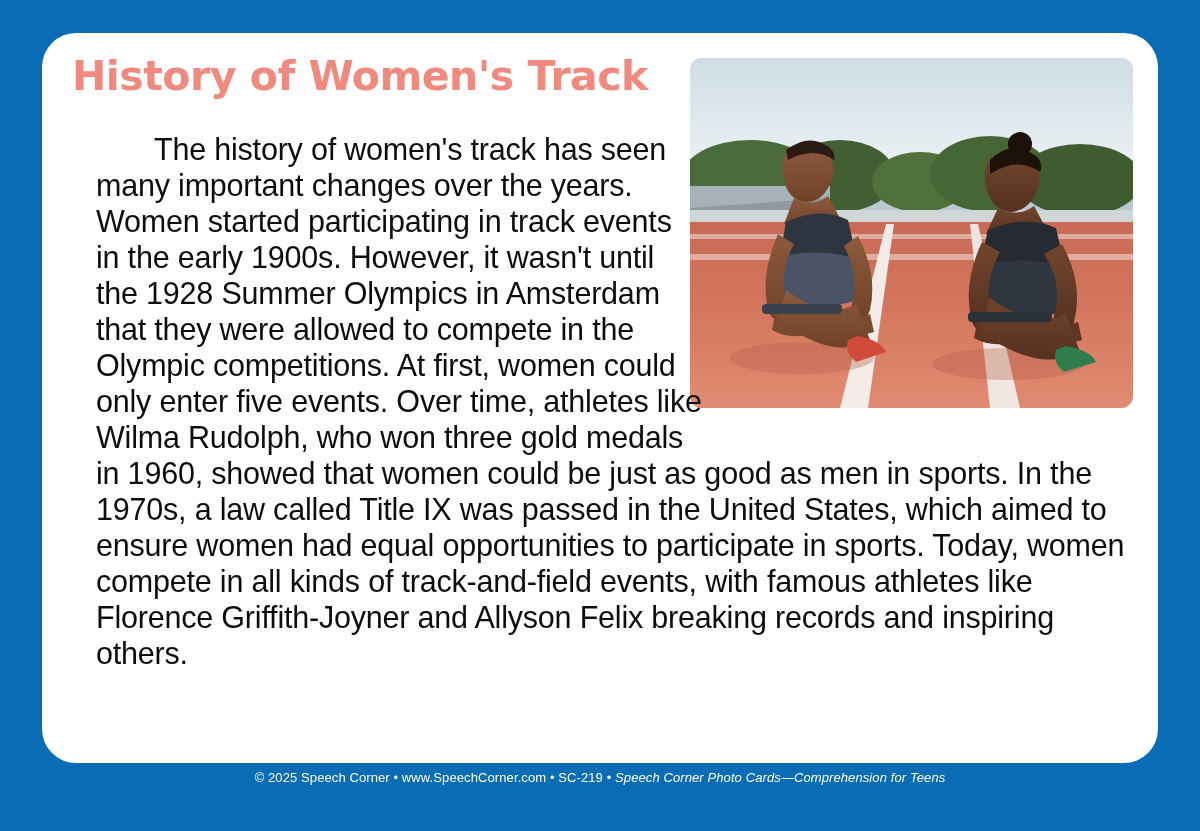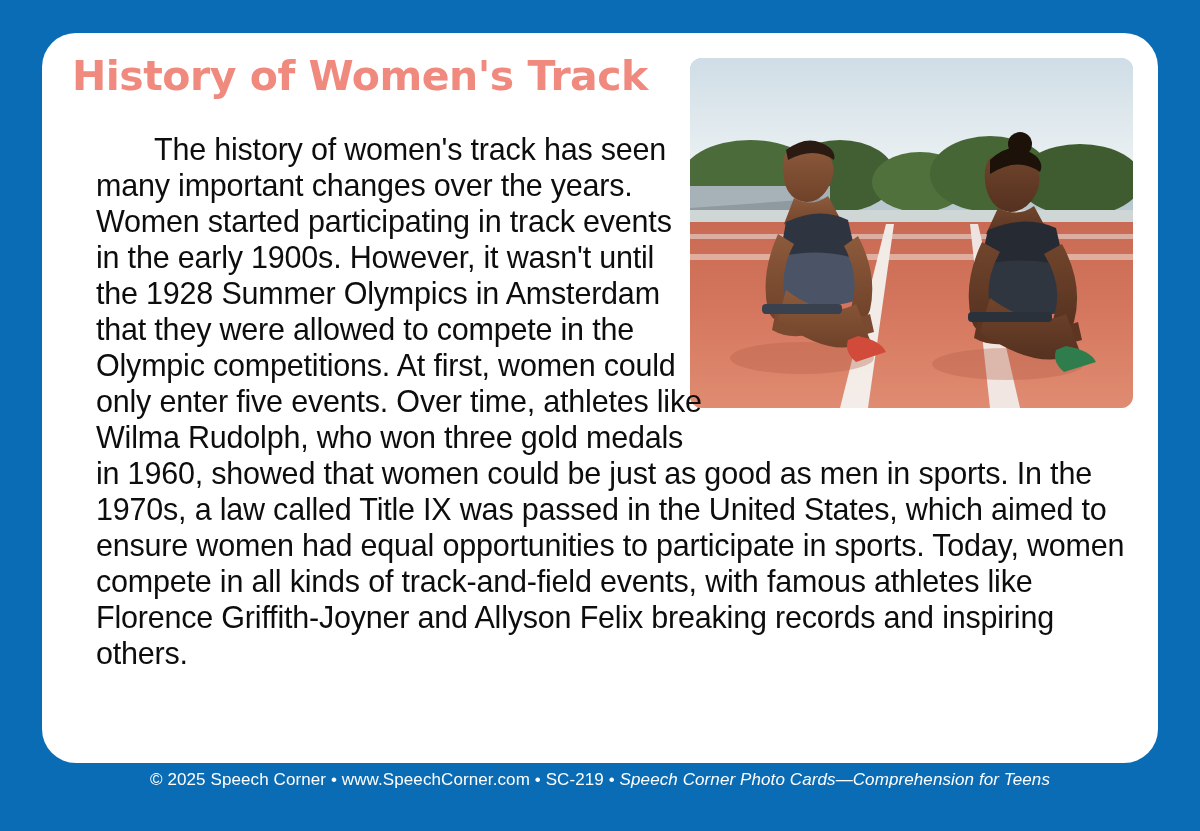--- a/index.html
+++ b/index.html
@@ -68,21 +68,21 @@
     height: 290px;
     shape-outside: content-box;
   }
   .indent { display: inline-block; width: 58px; }
   .footer {
     position: absolute;
     left: 0;
     top: 770px;
     width: 1200px;
     text-align: center;
-    font-size: 17px;
+    font-size: 13px;
     color: #ffffff;
     letter-spacing: 0.1px;
   }
   .footer i { font-style: italic; }
 </style>
 </head>
 <body>
 
 <div class="card-outer">
 

